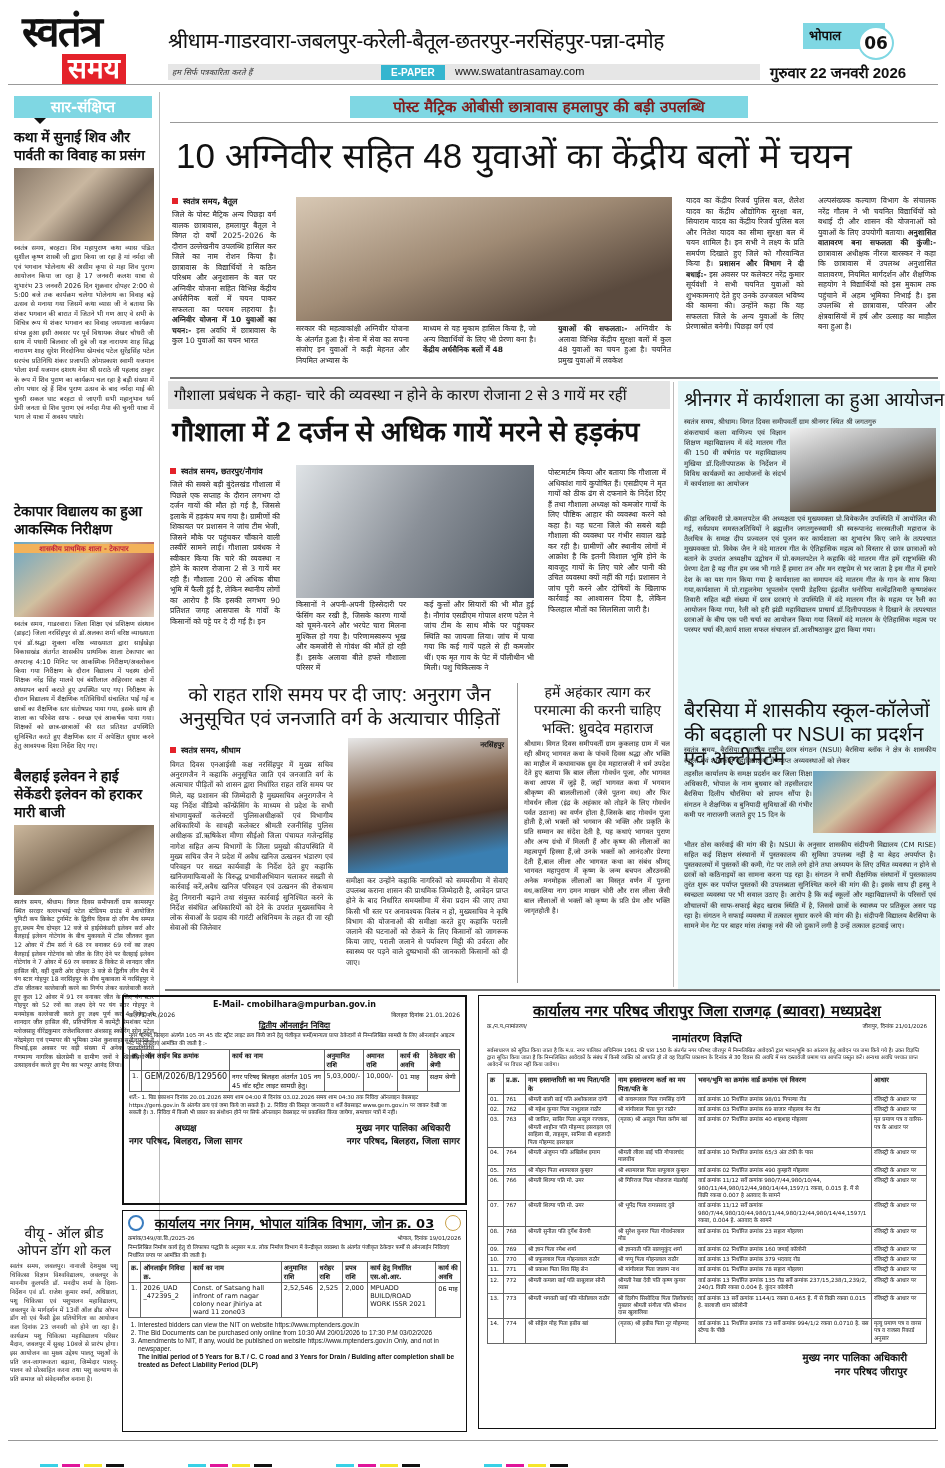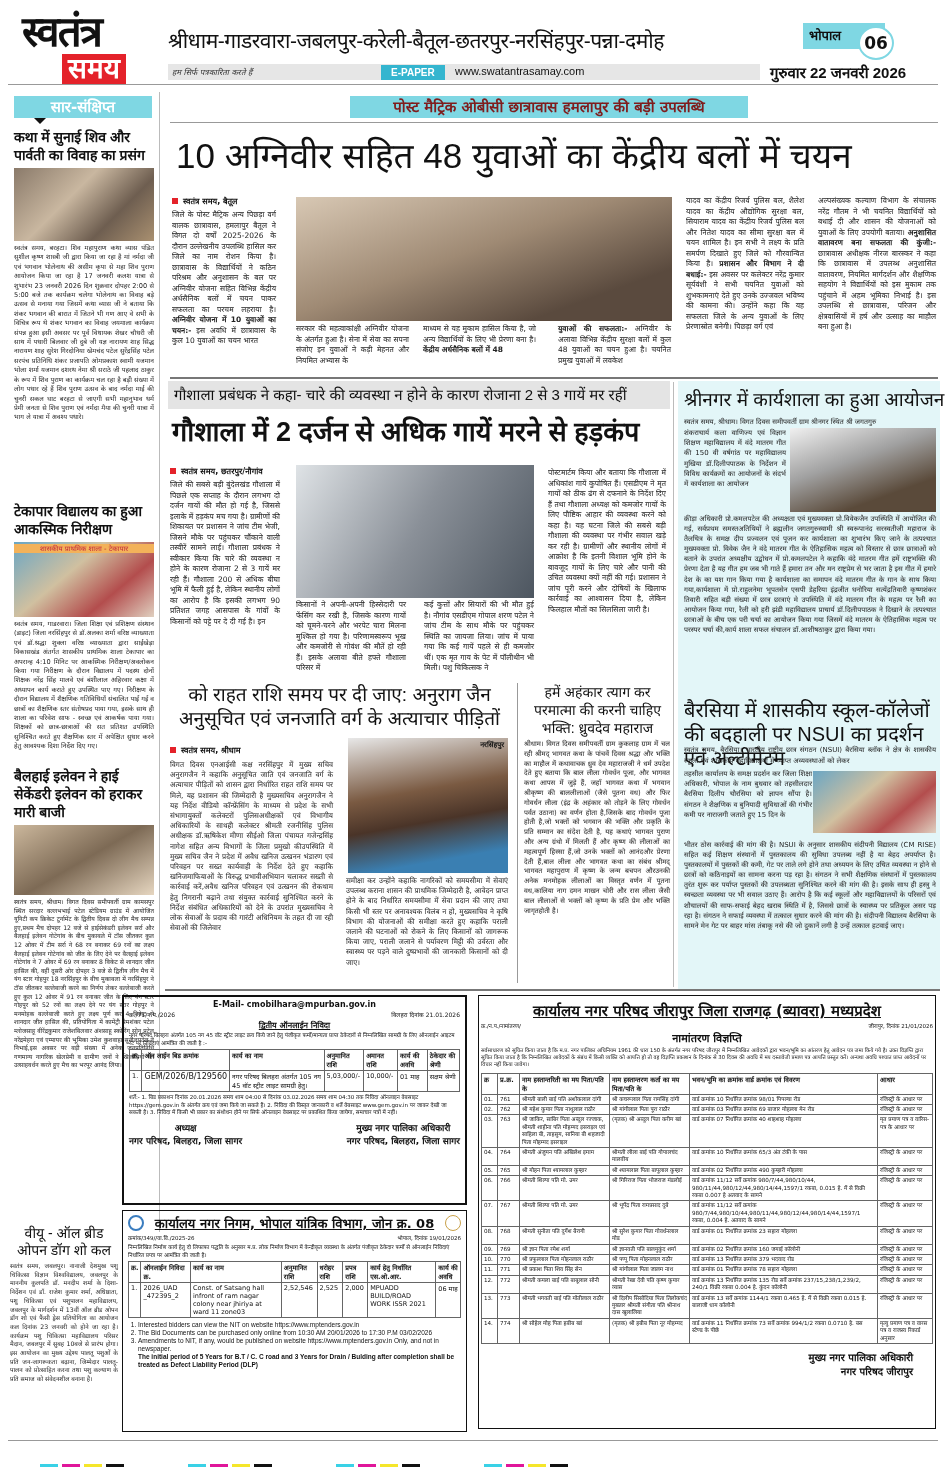--- a/index.html
+++ b/index.html
@@ -62,21 +62,21 @@
 
 <div class="abs" style="left:14px;top:128px;width:140px">
   <div class="lhead">कथा में सुनाई शिव और पार्वती का विवाह का प्रसंग</div>
   <div class="photo" style="height:73px;margin-top:4px"></div>
   <div class="body" style="margin-top:3px;font-size:6.6px;line-height:9.4px">स्वतंत्र समय, बरहटा। शिव महापुराण कथा व्यास पंडित सुशील कृष्ण शास्त्री जी द्वारा किया जा रहा है मां नर्मदा जी एवं भगवान भोलेनाथ की असीम कृपा से महा शिव पुराण आयोजन किया जा रहा है 17 जनवरी कलश यात्रा से शुभारंभ 23 जनवरी 2026 दिन शुक्रवार दोपहर 2:00 से 5:00 बजे तक कार्यक्रम चलेगा भोलेनाथ का विवाह बड़े उत्सव से मनाया गया जिसमें कथा व्यास जी ने बताया कि शंकर भगवान की बारात में जितने भी गण आए वे सभी के विचित्र रूप थे शंकर भगवान का विवाह जयमाला कार्यक्रम संपन्न हुआ इसी अवसर पर पूर्व विधायक शेखर चौधरी जी साथ में पधारी बिलवार जी दुबे जी यज्ञ नारायण शाह सिद्ध नारायण शाह सुरेश गिरदोनिया खेमचंद पटेल सुरेंद्रसिंह पटेल सरपंच प्रतिनिधि शंकर प्रजापति ओमप्रकाश स्वामी यजमान भोला शर्मा यजमान दशरथ नेमा श्री सराठे जी पहलाद ठाकुर के रूप में शिव पुराण का कार्यक्रम चल रहा है बड़ी संख्या में लोग पधार रहे हैं शिव पुराण उत्सव के बाद नर्मदा माई की चुनरी सकल घाट बरहटा से जाएगी सभी महानुभाव धर्म प्रेमी जनता से शिव पुराण एवं नर्मदा मैया की चुनरी यात्रा में भाग ले यात्रा में अवश्य पधारे।</div>
 </div>
 
 <div class="abs" style="left:14px;top:502px;width:140px">
   <div class="lhead">टेकापार विद्यालय का हुआ आकस्मिक निरीक्षण</div>
   <div class="photo4" style="height:75px;margin-top:4px;position:relative">
-    <div style="position:absolute;top:2px;left:0;right:0;background:#f3b25a;color:#c2243a;font-size:7px;font-weight:normal;text-align:center">शासकीय प्राथमिक शाला - टेकापार</div>
+    <div style="position:absolute;top:2px;left:0;right:0;background:#f3b25a;color:#c2243a;font-size:7px;font-weight:bold;text-align:center">शासकीय प्राथमिक शाला - टेकापार</div>
   </div>
   <div class="body" style="margin-top:3px;font-size:6.6px;line-height:9.4px">स्वतंत्र समय, गाडरवारा। जिला शिक्षा एवं प्रशिक्षण संस्थान (डाइट) जिला नरसिंहपुर से डॉ.अलका शर्मा वरिष्ठ व्याख्याता एवं डॉ.श्रद्धा शुक्ला वरिष्ठ व्याख्याता द्वारा साईखेड़ा विकासखंड अंतर्गत शासकीय प्राथमिक शाला टेकापार का अपरान्ह 4:10 मिनिट पर आकस्मिक निरीक्षण/अवलोकन किया गया निरीक्षण के दौरान विद्यालय में पदस्थ दोनों शिक्षक नरेंद्र सिंह मालवे एवं बंशीलाल अहिरवार कक्षा में अध्यापन कार्य कराते हुए उपस्थित पाए गए। निरीक्षण के दौरान विद्यालय में शैक्षणिक गतिविधियाँ संचालित पाई गई व छात्रों का शैक्षणिक स्तर संतोषप्रद पाया गया, इसके साथ ही शाला का परिवेश साफ - स्वच्छ एवं आकर्षक पाया गया। शिक्षकों को छात्र-छात्राओं की सत प्रतिशत उपस्थिति सुनिश्चित करते हुए शैक्षणिक स्तर में अपेक्षित सुधार करने हेतु आवश्यक दिशा निर्देश दिए गए।</div>
 </div>
 
 <div class="abs" style="left:14px;top:767px;width:140px">
   <div class="lhead">बैलहाई इलेवन ने हाई सेकेंडरी इलेवन को हराकर मारी बाजी</div>
   <div class="photo5" style="height:70px;margin-top:4px"></div>
   <div class="body" style="margin-top:3px;font-size:6.1px;line-height:8.6px">स्वतंत्र समय, श्रीधाम। विगत दिवस समीपवर्ती ग्राम कामसपुर स्थित सरदार वल्लभभाई पटेल स्टेडियम ग्राउंड में आयोजित यूनिटी कप क्रिकेट टूर्नामेंट के द्वितीय दिवस दो लीग मैच सम्पन्न हुए,प्रथम मैच दोपहर 12 बजे से हाईसेकंडरी इलेवन सर्रा और बैलहाई इलेवन गोटेगांव के बीच मुकाबले में टॉस जीतकर कुल 12 ओवर में टीम सर्रा ने 68 रन बनाकर 69 रनों का लक्ष्य बैलहाई इलेवन गोटेगांव को जीत के लिए देने पर बैलहाई इलेवन गोटेगांव ने 7 ओवर में 69 रन बनाकर 8 विकेट से शानदार जीत हासिल की, वहीं दूसरी ओर दोपहर 3 बजे से द्वितीय लीग मैच में यंग स्टार गोहपुर 18 नरसिंहपुर के बीच मुकाबला में नरसिंहपुर ने टॉस जीतकर बल्लेबाजी करने का निर्णय लेकर बल्लेबाजी करते हुए कुल 12 ओवर में 91 रन बनाकर जीत के लिए यंग स्टार गोहपुर को 52 रनों का लक्ष्य देने पर यंग स्टार गोहपुर ने मनमोहक बल्लेबाजी करते हुए लक्ष्य पूर्ण कर 4 विकेट से शानदार जीत हासिल की, प्रतियोगिता में कामेंट्री प्रेमशंकर पटेल म्लोजसाहू वीरेंद्रकुमार राजेशबिलवार अंशसाहू स्कोरिंग सोनू पटेल नरेंद्रमेहरा एवं एम्पायर की भूमिका उमेश कुशवाहा सुनीलपटेल ने निभाई,इस अवसर पर बड़ी संख्या में अनेक जनप्रतिनिधि गणमान्य नागरिक खेलप्रेमी व ग्रामीण जनों ने खिलाड़ियों का उत्साहवर्धन करते हुए मैच का भरपूर आनंद लिया।</div>
 </div>
 
@@ -195,21 +195,21 @@
     <div>
         <div>मुख्य नगर पालिका अधिकारी</div>
         <div>नगर परिषद, बिलहरा, जिला सागर</div>
       </div>
   </div>
 </div>
 
 <div class="abs adbox" style="left:122px;top:1210px;width:345px;height:222px;padding:3px 5px;border-width:1px">
   <div style="display:flex;align-items:center;justify-content:space-between">
     <span style="width:16px;height:16px;border-radius:50%;border:2px solid #3b7dbf;display:inline-block"></span>
-    <span style="font-size:13px;font-weight:bold;text-decoration:underline">कार्यालय नगर निगम, भोपाल यांत्रिक विभाग, जोन क्र. 08</span>
+    <span style="font-size:13px;font-weight:bold;text-decoration:underline">कार्यालय नगर निगम, भोपाल यांत्रिक विभाग, जोन क्र. 03</span>
     <span style="width:16px;height:16px;border-radius:50%;border:1px solid #c9a14a;display:inline-block"></span>
   </div>
   <div style="display:flex;justify-content:space-between;font-size:5.5px;margin-top:2px">
     <span>क्रमांक/349//वा.वि./2025-26</span>
     <span>भोपाल, दिनांक 19/01/2026</span>
   </div>
   <div style="font-size:5.5px;line-height:7.5px;margin:2px 0">निम्नलिखित निर्माण कार्य हेतु दो लिफाफा पद्धति के अनुसार म.प्र. लोक निर्माण विभाग में केन्द्रीकृत व्यवस्था के अंतर्गत पंजीकृत ठेकेदार फर्मों से ऑनलाईन निविदाएं निर्धारित प्रपत्र पर आमंत्रित की जाती है।</div>
   <table>
     <tbody>
         <tr>
@@ -235,21 +235,21 @@
   </tbody>
     </table>
   <ol style="font-size:6.5px;line-height:8px;margin:3px 0 0 10px;font-family:'Liberation Sans',sans-serif">
     <li>Interested bidders can view the NIT on website https://www.mptenders.gov.in</li>
     <li>The Bid Documents can be purchased only online from 10:30 AM 20/01/2026 to 17:30 P.M 03/02/2026</li>
     <li>Amendments to NIT, if any, would be published on website https://www.mptenders.gov.in Only, and not in newspaper.</li>
   </ol>
   <div style="font-size:6.5px;line-height:8px;font-weight:bold;margin-left:10px;font-family:'Liberation Sans',sans-serif">The initial period of 5 Years for B.T / C. C road and 3 Years for Drain / Bulding after completion shall be treated as Defect Liability Period (DLP)</div>
 </div>
 
-<div class="abs adbox" style="left:478px;top:995px;width:458px;height:434px;padding:4px 2px;border-width:1px">
+<div class="abs adbox" style="left:478px;top:995px;width:458px;height:434px;padding:4px 8px;border-width:1px">
   <div style="text-align:center;font-size:15px;font-weight:bold;text-decoration:underline">कार्यालय नगर परिषद जीरापुर जिला राजगढ़ (ब्यावरा) मध्यप्रदेश</div>
   <div style="display:flex;justify-content:space-between;font-size:5.5px;margin-top:2px">
     <span>क्र./न.प./नामांतरण/</span>
     <span>जीरापुर, दिनांक 21/01/2026</span>
   </div>
   <div style="text-align:center;font-size:11px;font-weight:bold">नामांतरण विज्ञप्ति</div>
   <div style="font-size:5.3px;line-height:7.2px;margin:2px 0 4px">सर्वसाधारण को सूचित किया जाता है कि म.प्र. नगर पालिका अधिनियम 1961 की धारा 150 के अंतर्गत नगर परिषद जीरापुर में निम्नलिखित आवेदकों द्वारा भवन/भूमि का आंतरण हेतु आवेदन पत्र जमा किये गये है। उक्त विज्ञप्ति द्वारा सूचित किया जाता है कि निम्नलिखित आवेदकों के संबंध में किसी व्यक्ति को आपत्ति हो तो वह विज्ञप्ति प्रकाशन के दिनांक से 30 दिवस की अवधि में मय दस्तावेजी प्रमाण पत्र आपत्ति प्रस्तुत करें। अन्यथा अवधि पश्चात प्राप्त आवेदनों पर विचार नहीं किया जावेगा।</div>
   <table>
     <thead>
       <tr>

